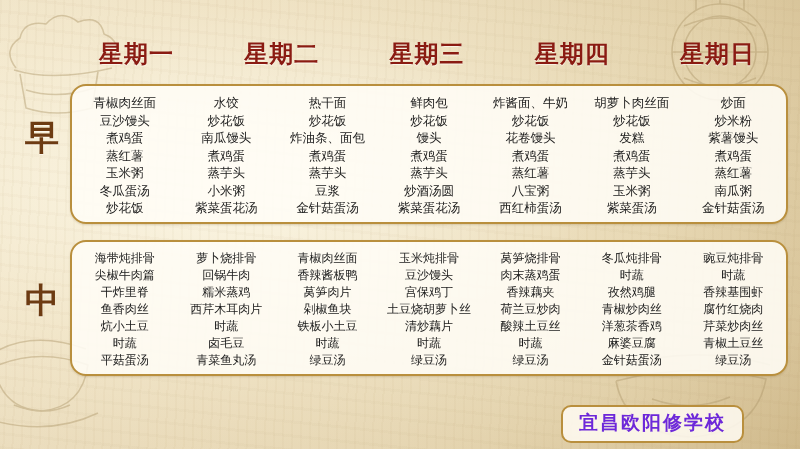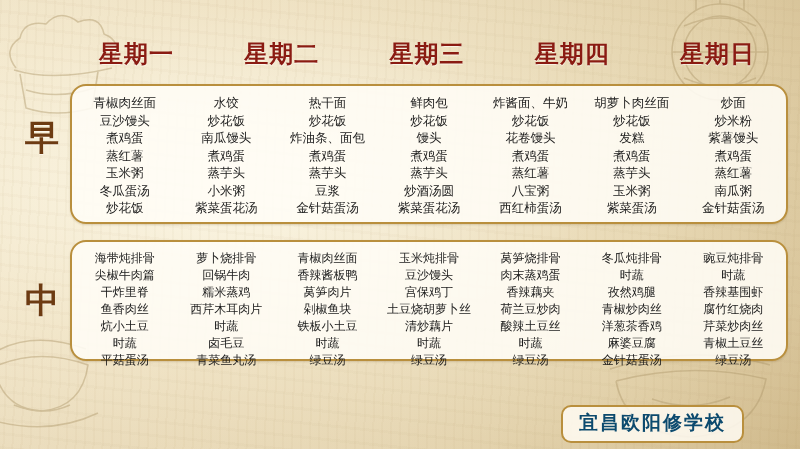--- a/index.html
+++ b/index.html
@@ -61,21 +61,21 @@
     position:absolute;left:70px;width:718px;
     background:rgba(255,253,246,0.88);
     border:2px solid #b98f3d;
     border-radius:16px;
     box-shadow:0 1px 2px rgba(120,90,40,.22);
     display:flex;
     padding:6px 2px 8px 2px;
     box-sizing:border-box;
   }
   .panel-morning{top:84px;height:140px;}
-  .panel-noon{top:240px;height:121px;}
+  .panel-noon{top:240px;height:136px;}
 
   .col{
     flex:1 1 0;
     display:flex;flex-direction:column;align-items:center;justify-content:flex-start;
     padding-top:2px;
   }
   .dish{
     font-family:"DejaVu Serif", serif;
     font-size:12.5px;color:#1b1b1b;
     line-height:17.5px;white-space:nowrap;
@@ -86,21 +86,21 @@
   
   .footer{
     position:absolute;right:56px;bottom:6px;
     background:rgba(255,252,243,0.85);
     border:2px solid #b98f3d;
     border-radius:10px;
     padding:3px 16px 5px 16px;
   }
   .footer span{
     font-family:"DejaVu Serif", serif;
-    font-weight:bold;font-size:19px;color:#0c4a6e;letter-spacing:2px;
+    font-weight:bold;font-size:19px;color:#6d28d9;letter-spacing:2px;
   }
 </style>
 </head>
 <body>
 
 <div class="bg"></div>
 
 <svg class="deco deco-tl" width="150" height="130" viewBox="0 0 150 130">
   <path d="M20 60 q-14 -18 4 -30 q4 -18 26 -14 q14 -16 32 -2 q22 -8 26 12 q20 8 8 28"></path>
   <path d="M18 62 q40 12 98 -2"></path>

